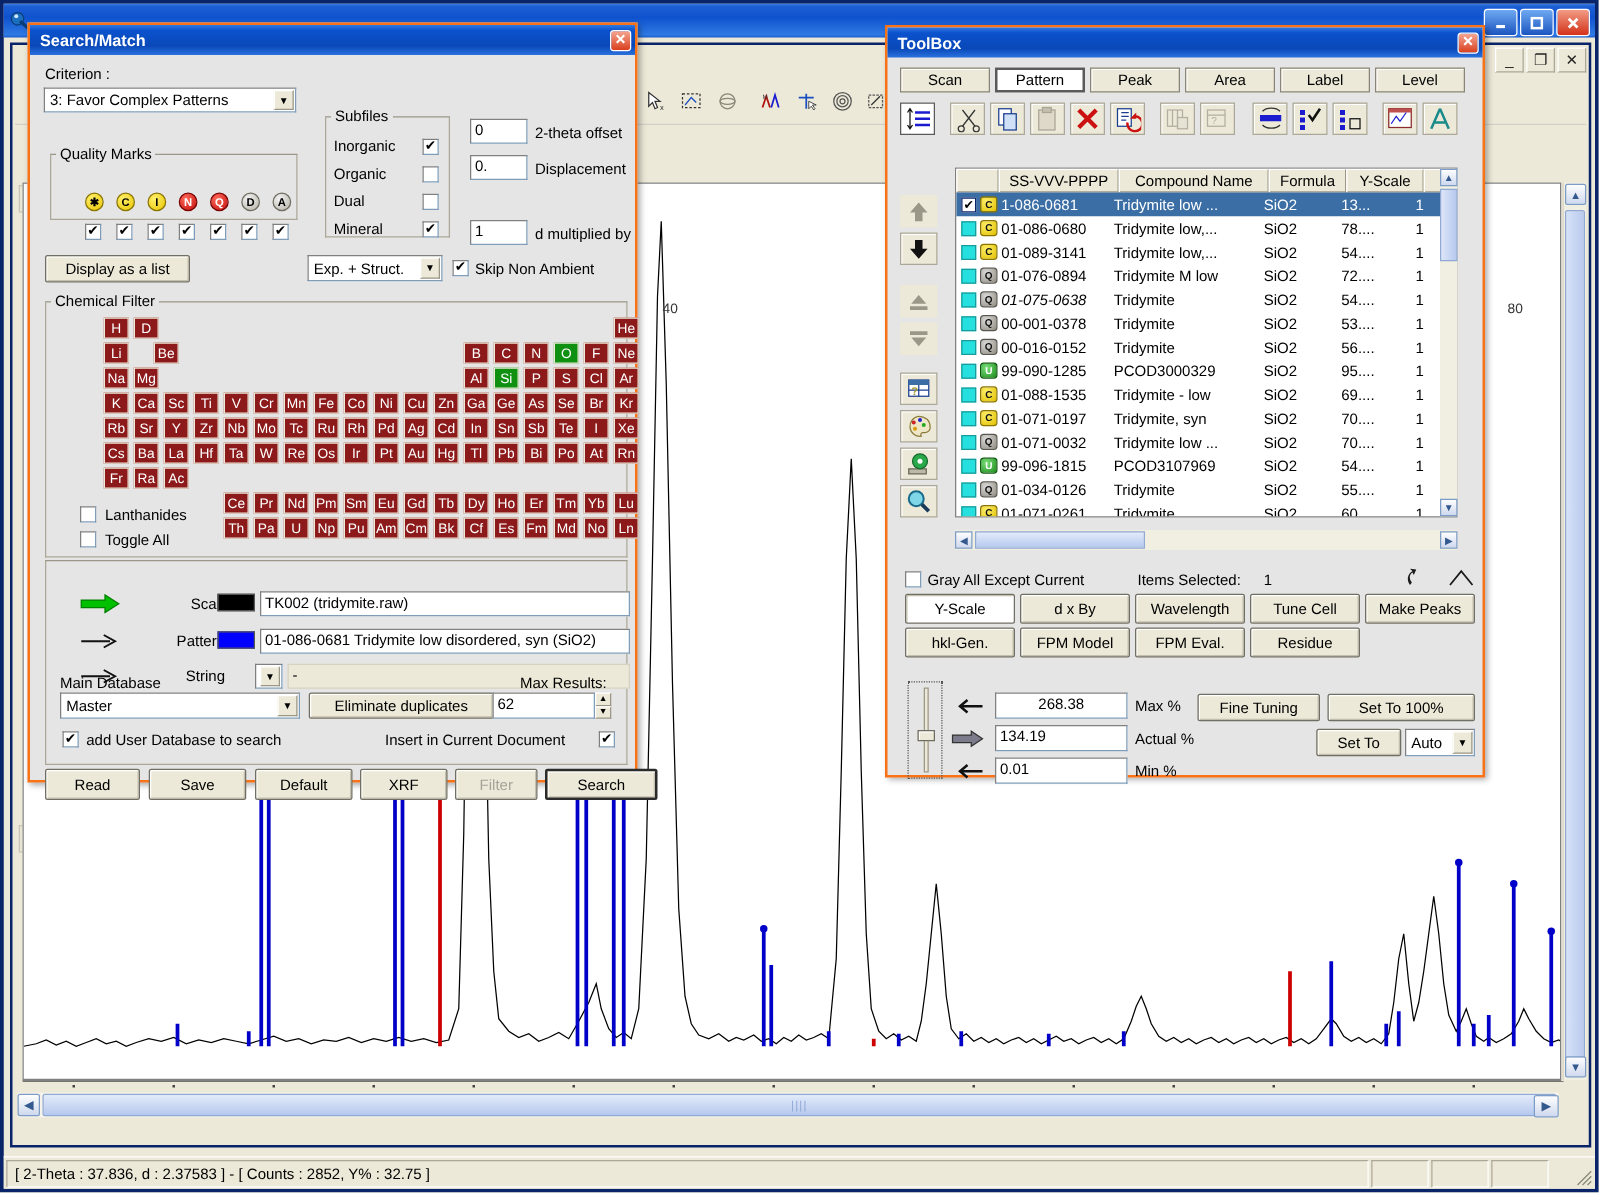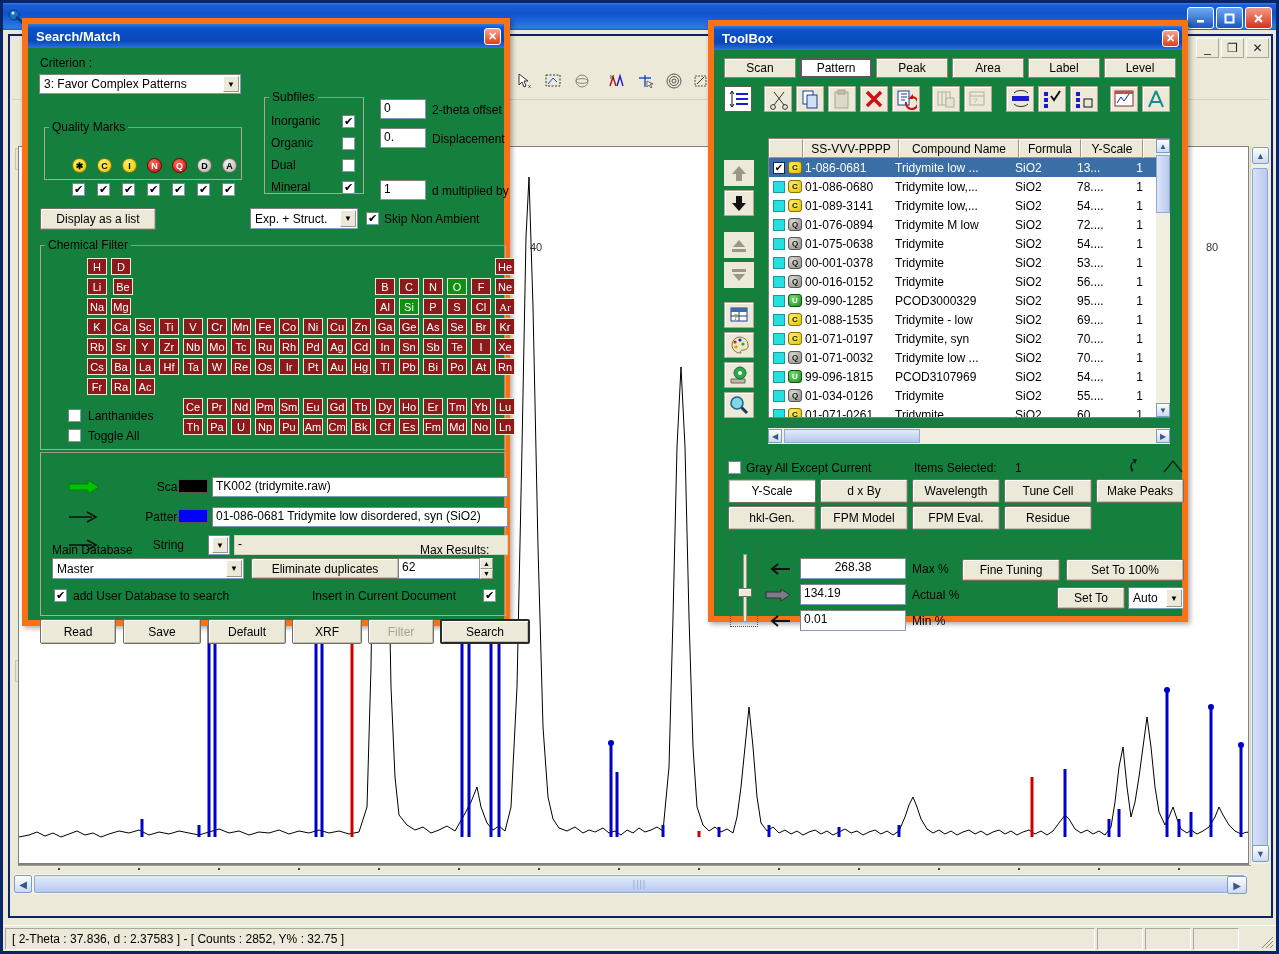--- a/index.html
+++ b/index.html
@@ -112,21 +112,21 @@
                  border-right-color:#fff; border-bottom-color:#fff; }
   .status-grip { position:absolute; right:2px; bottom:2px; width:16px; height:16px; }
 
   
   .left-rail { position:absolute; left:4px; top:110px; width:18px; bottom:52px; background:#ece9d8; }
   .rail-btn { width:16px; height:22px; margin:2px 1px; background:#e8e4d6;
               border:1px solid #c8c4b6; display:flex; align-items:center; justify-content:center;
               font-size:9px; color:#44618f;}
 
   
-  .dialog { position:absolute; background:#15803d; border:6px solid #f97316; box-shadow:2px 2px 5px rgba(0,0,0,.35); }
+  .dialog { position:absolute; background:#e5e5e5; border:2px solid #f97316; box-shadow:2px 2px 5px rgba(0,0,0,.35); }
   .dlg-title {
     height:24px; background: linear-gradient(180deg,#2f7ae4 0%, #0b52cd 18%, #0948b8 70%, #2b72df 100%);
     display:flex; align-items:center; padding:0 3px 0 8px; color:#fff; font-weight:bold; font-size:13px;
   }
   .dlg-title .sp { flex:1; }
   .dlg-close {
     width:17px; height:17px; border-radius:3px;
     background: linear-gradient(180deg,#f6a591,#d8401e);
     border:1px solid #fff; color:#fff; font-size:11px; font-weight:bold;
     display:flex; align-items:center; justify-content:center; line-height:1;
@@ -545,35 +545,35 @@
       <div class="lbl" style="left:356px; top:164px;">Skip Non Ambient</div>
 
       <fieldset class="grp" style="left:12px; top:190px; width:466px; height:212px;">
         <legend>Chemical Filter</legend>
       </fieldset>
       <div class="pt" id="pt-host" style="left:0; top:0;">
           <div class="el" style="left:59px; top:210px;">H</div>
           <div class="el" style="left:83px; top:210px;">D</div>
           <div class="el" style="left:467px; top:210px;">He</div>
           <div class="el" style="left:59px; top:230px;">Li</div>
-          <div class="el" style="left:85px; top:230px;">Be</div>
+          <div class="el" style="left:99px; top:230px;">Be</div>
           <div class="el" style="left:347px; top:230px;">B</div>
           <div class="el" style="left:371px; top:230px;">C</div>
           <div class="el" style="left:395px; top:230px;">N</div>
           <div class="el sel" style="left:419px; top:230px;">O</div>
           <div class="el" style="left:443px; top:230px;">F</div>
           <div class="el" style="left:467px; top:230px;">Ne</div>
           <div class="el" style="left:59px; top:250px;">Na</div>
           <div class="el" style="left:83px; top:250px;">Mg</div>
           <div class="el" style="left:347px; top:250px;">Al</div>
           <div class="el sel" style="left:371px; top:250px;">Si</div>
           <div class="el" style="left:395px; top:250px;">P</div>
           <div class="el" style="left:419px; top:250px;">S</div>
           <div class="el" style="left:443px; top:250px;">Cl</div>
-          <div class="el" style="left:467px; top:250px;font-family:Liberation Serif, serif;">Ar</div>
+          <div class="el" style="left:467px; top:250px;">Ar</div>
           <div class="el" style="left:59px; top:270px;">K</div>
           <div class="el" style="left:83px; top:270px;">Ca</div>
           <div class="el" style="left:107px; top:270px;">Sc</div>
           <div class="el" style="left:131px; top:270px;">Ti</div>
           <div class="el" style="left:155px; top:270px;">V</div>
           <div class="el" style="left:179px; top:270px;">Cr</div>
           <div class="el" style="left:203px; top:270px;">Mn</div>
           <div class="el" style="left:227px; top:270px;">Fe</div>
           <div class="el" style="left:251px; top:270px;">Co</div>
           <div class="el" style="left:275px; top:270px;">Ni</div>
@@ -922,21 +922,21 @@
               <div class="qdot" style="background:radial-gradient(circle at 35% 30%,#dcdcdc,#8e8a7e);border:1px solid #5a5750;color:#111;">Q</div>
               <div class="cell" style="width:90px;">01-076-0894</div>
               <div class="cell" style="width:120px;">Tridymite M low</div>
               <div class="cell" style="width:62px;">SiO2</div>
               <div class="cell" style="width:48px;">72....</div>
               <div class="cell" style="width:18px; text-align:right;">1</div>
             </div>
             <div class="lrow" style="top:95px;">
               <div class="rchk"></div>
               <div class="qdot" style="background:radial-gradient(circle at 35% 30%,#dcdcdc,#8e8a7e);border:1px solid #5a5750;color:#111;">Q</div>
-              <div class="cell" style="width:90px;">01-075-0638</div>
+              <div class="cell" style="width:90px;font-style:italic;">01-075-0638</div>
               <div class="cell" style="width:120px;">Tridymite</div>
               <div class="cell" style="width:62px;">SiO2</div>
               <div class="cell" style="width:48px;">54....</div>
               <div class="cell" style="width:18px; text-align:right;">1</div>
             </div>
             <div class="lrow" style="top:114px;">
               <div class="rchk"></div>
               <div class="qdot" style="background:radial-gradient(circle at 35% 30%,#dcdcdc,#8e8a7e);border:1px solid #5a5750;color:#111;">Q</div>
               <div class="cell" style="width:90px;">00-001-0378</div>
               <div class="cell" style="width:120px;">Tridymite</div>

